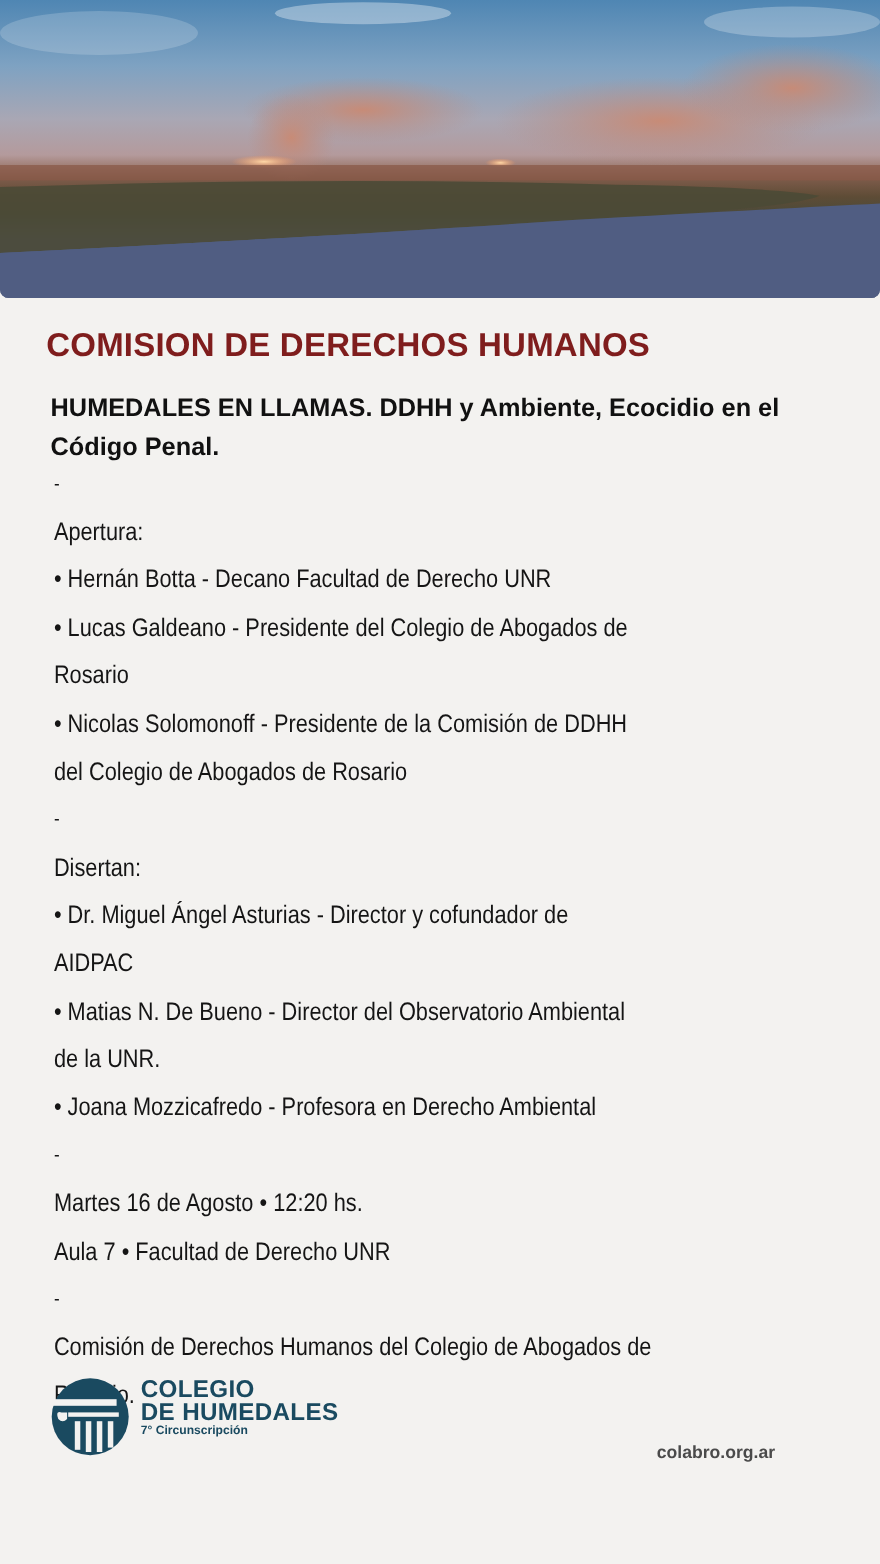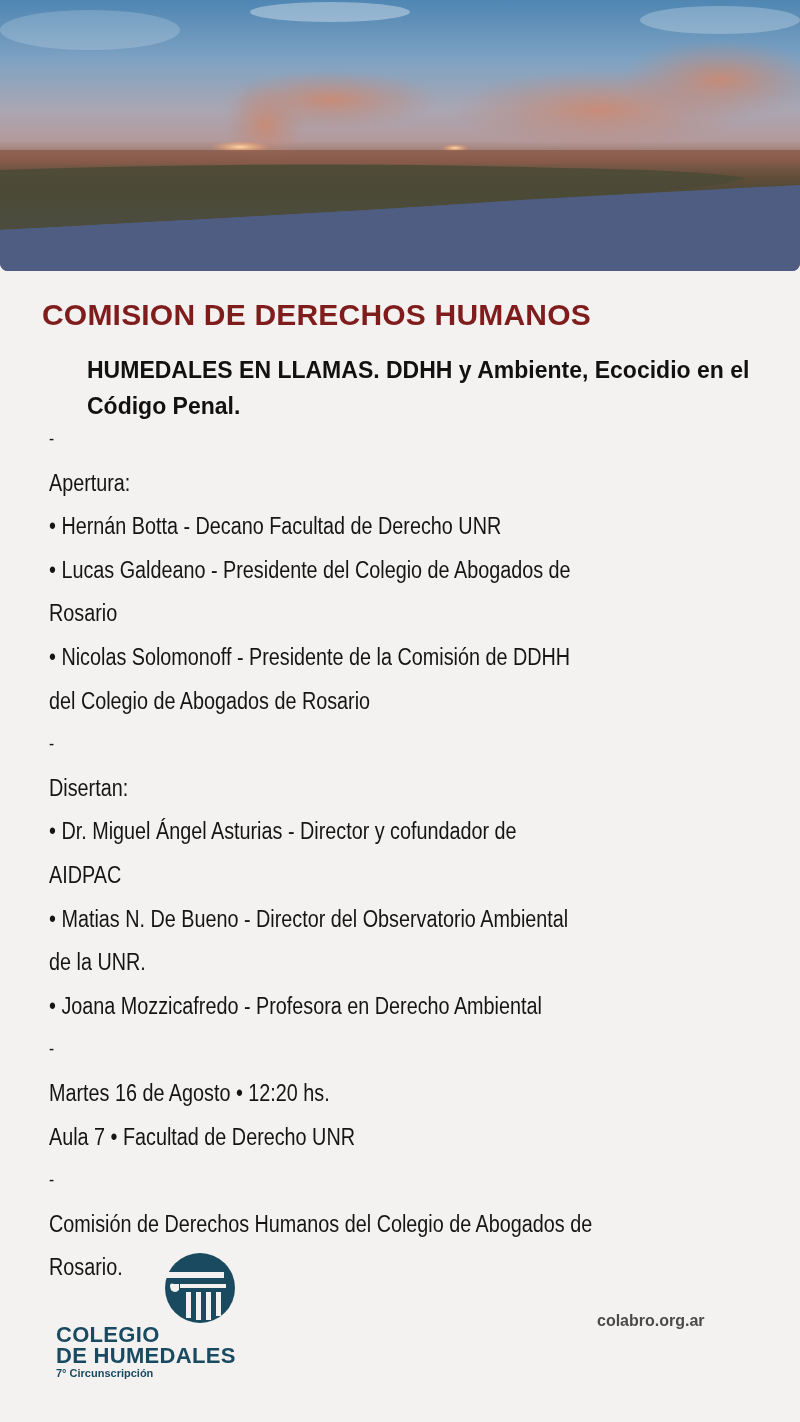--- a/index.html
+++ b/index.html
@@ -17,34 +17,33 @@
     .hero svg { position: absolute; left: 0; top: 0; }
     .heading {
       position: absolute; left: 42px; top: 298px;
       font-size: 30px; font-weight: 700; color: #7f1d1d;
       letter-spacing: 0.2px;
     }
     .subtitle {
       position: absolute; left: 46px; top: 352px; width: 700px;
       font-size: 23px; font-weight: 700; color: #111;
       line-height: 36px;
-      margin-left: 41px;
     }
     .body-text {
       position: absolute; left: 49px; top: 418px; width: 700px;
       font-family: "Liberation Sans", sans-serif;
       font-size: 23px; color: #151515; line-height: 43.6px;
       transform: scaleX(0.86); transform-origin: left top;
       width: 820px;
     }
     .body-text .line { white-space: nowrap; }
     .dash { font-size: 18px; }
     .logo {
       position: absolute; left: 46px; top: 1252px;
-      display: flex; align-items: flex-end; flex-direction: column;
+      display: flex; align-items: flex-start;
     }
     .logo-mark { width: 72px; height: 72px; }
     .logo-text { margin-left: 10px; color: #1a4a60; }
     .logo-l1, .logo-l2 { font-size: 22px; font-weight: 700; line-height: 21px; letter-spacing: 0.3px; }
     .logo-l3 { font-size: 11px; font-weight: 700; line-height: 14px; }
     .site {
       position: absolute; left: 597px; top: 1312px;
       font-size: 16px; font-weight: 700; color: #4a4a4a;
     }
   </style>

